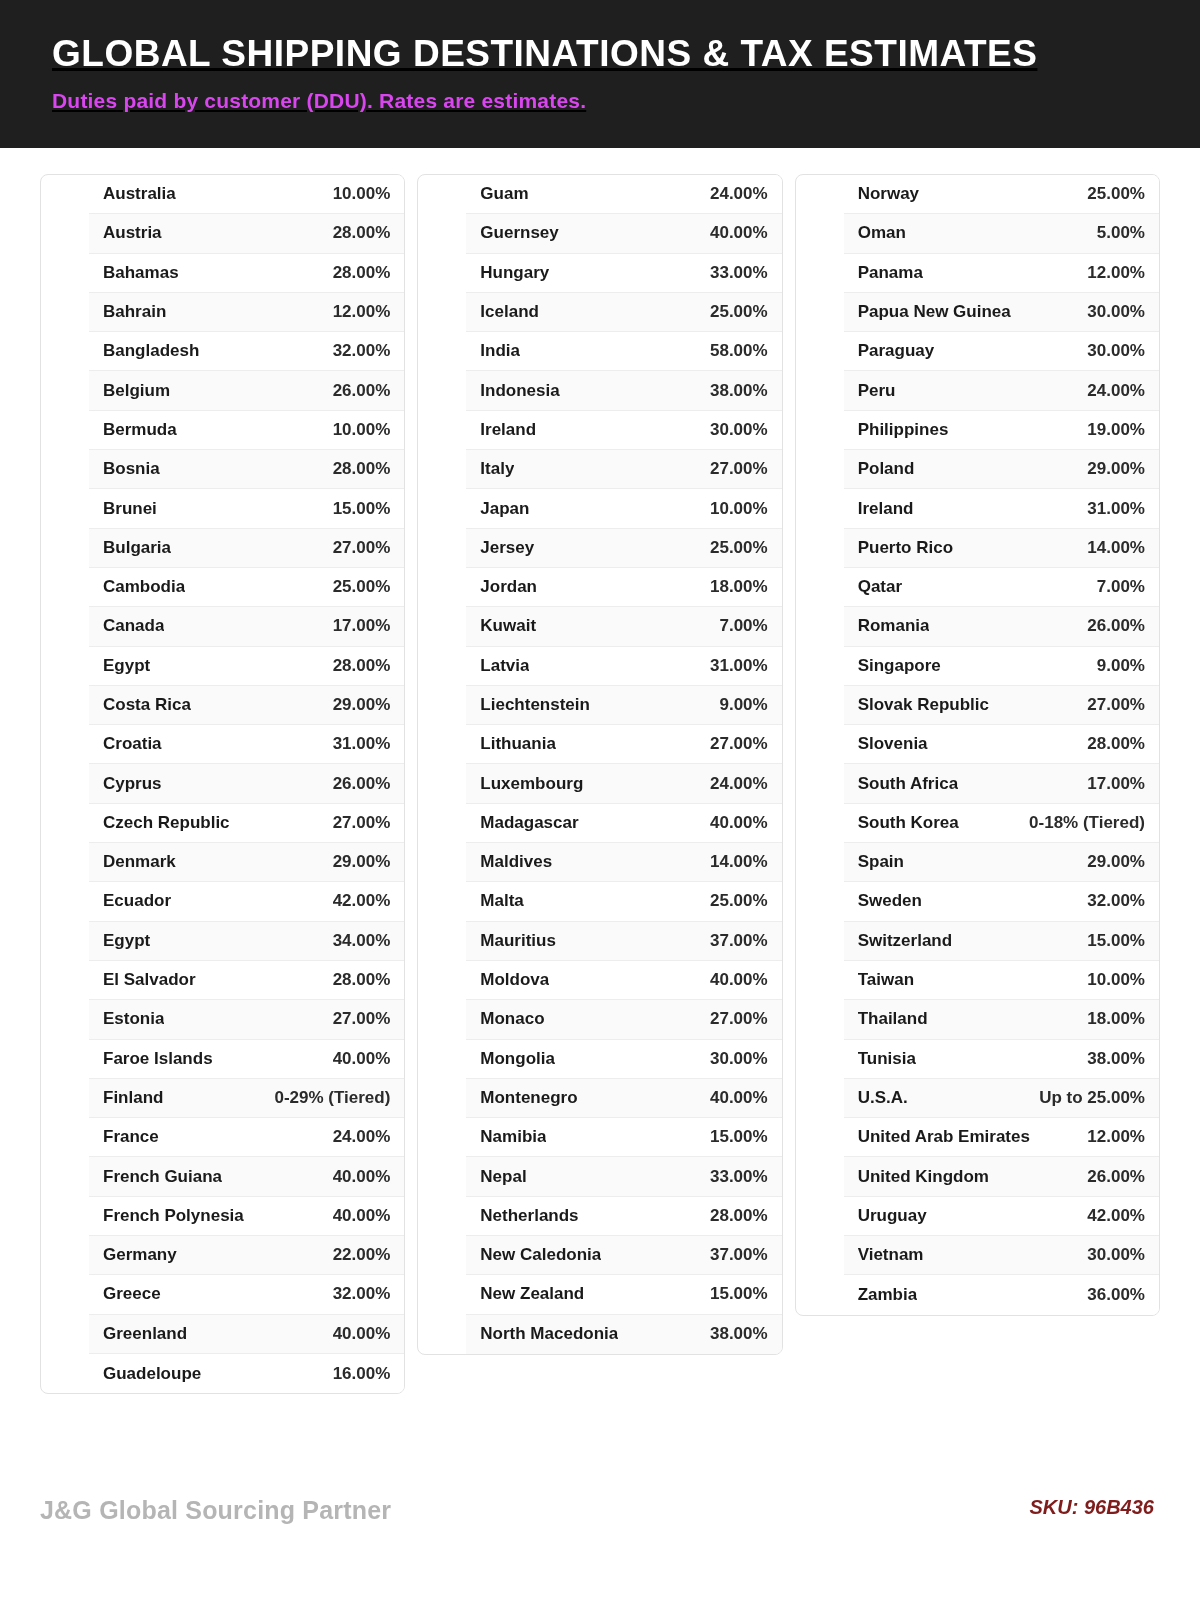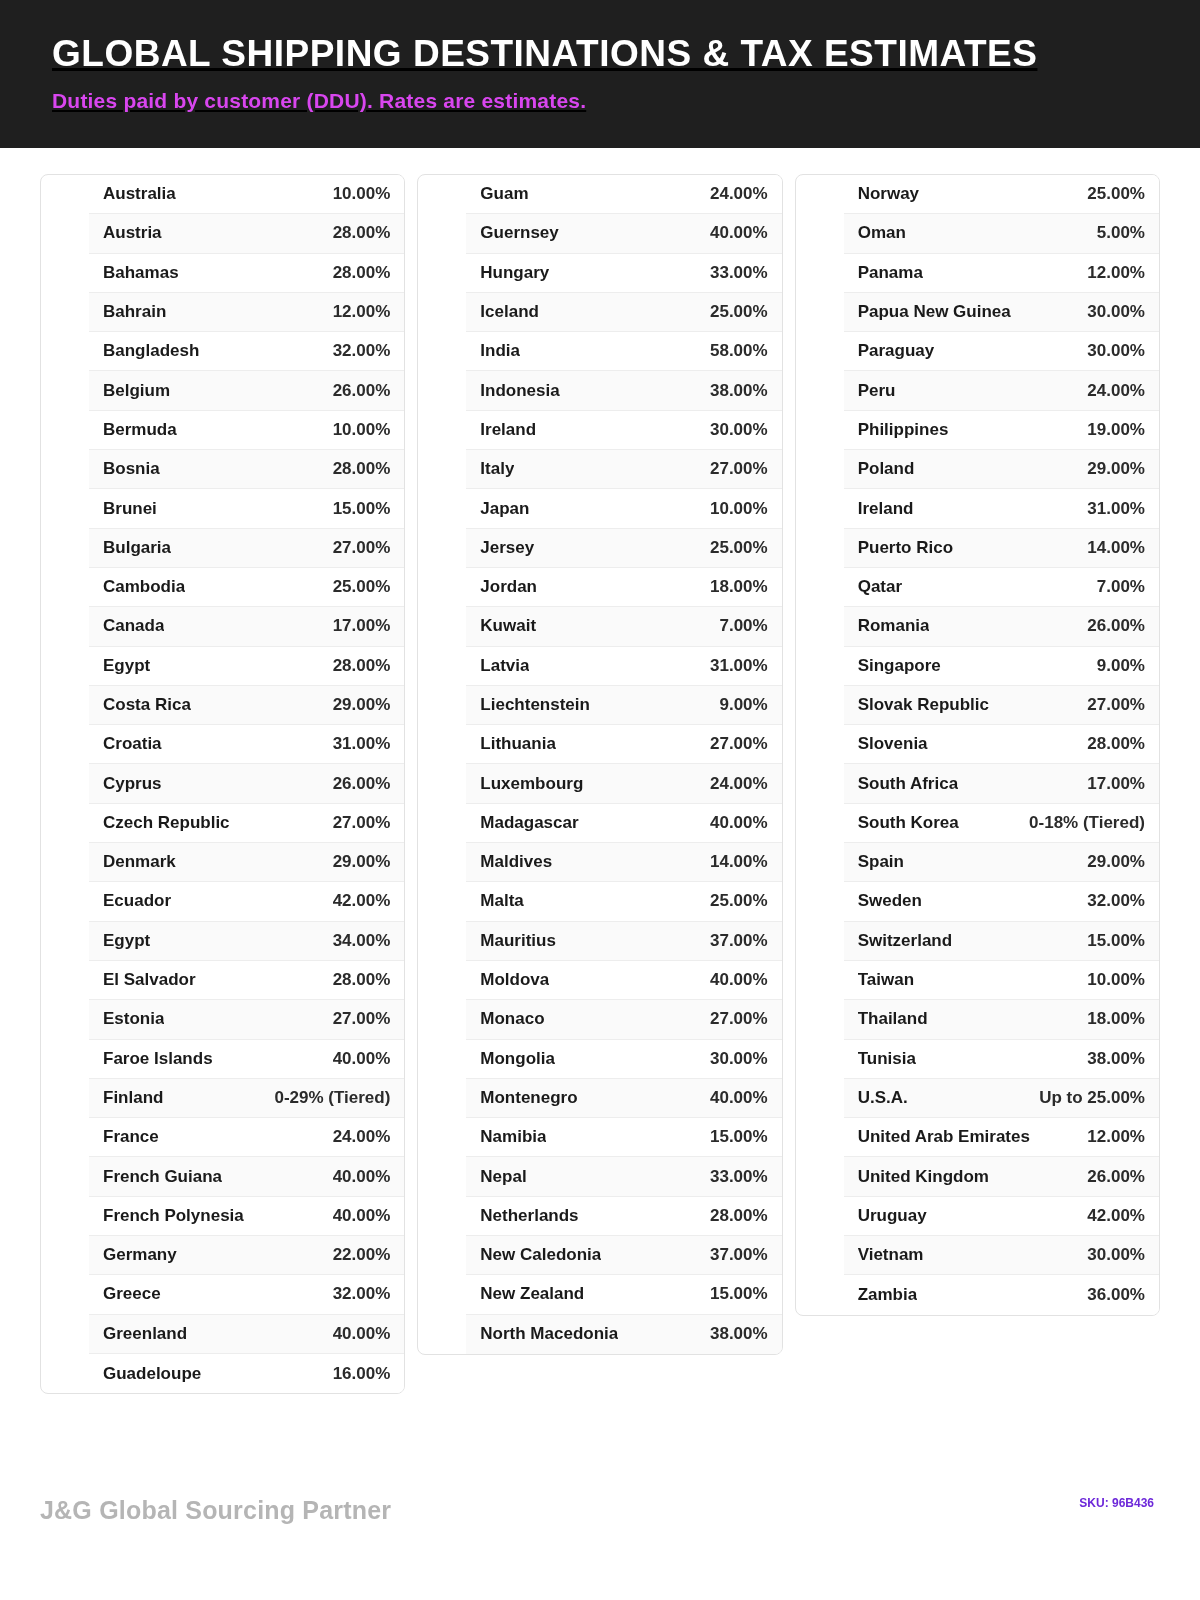--- a/index.html
+++ b/index.html
@@ -92,23 +92,24 @@
     justify-content: space-between;
     padding: 0 46px 18px 40px;
   }
   .footer-brand {
     color: #b5b5b5;
     font-size: 25px;
     font-weight: bold;
     letter-spacing: 0.2px;
   }
   .footer-sku {
-    color: #6d28d9;
-    font-size: 12px;
-    font-weight: bold;
+    color: #7f1d1d;
+    font-size: 20px;
+    font-weight: bold;
+    font-style: italic;
   }
 </style>
 </head>
 <body>
 
 <div class="page">
 
   <div class="header">
     <h1>GLOBAL SHIPPING DESTINATIONS &amp; TAX ESTIMATES</h1>
     <h2>Duties paid by customer (DDU). Rates are estimates.</h2>

